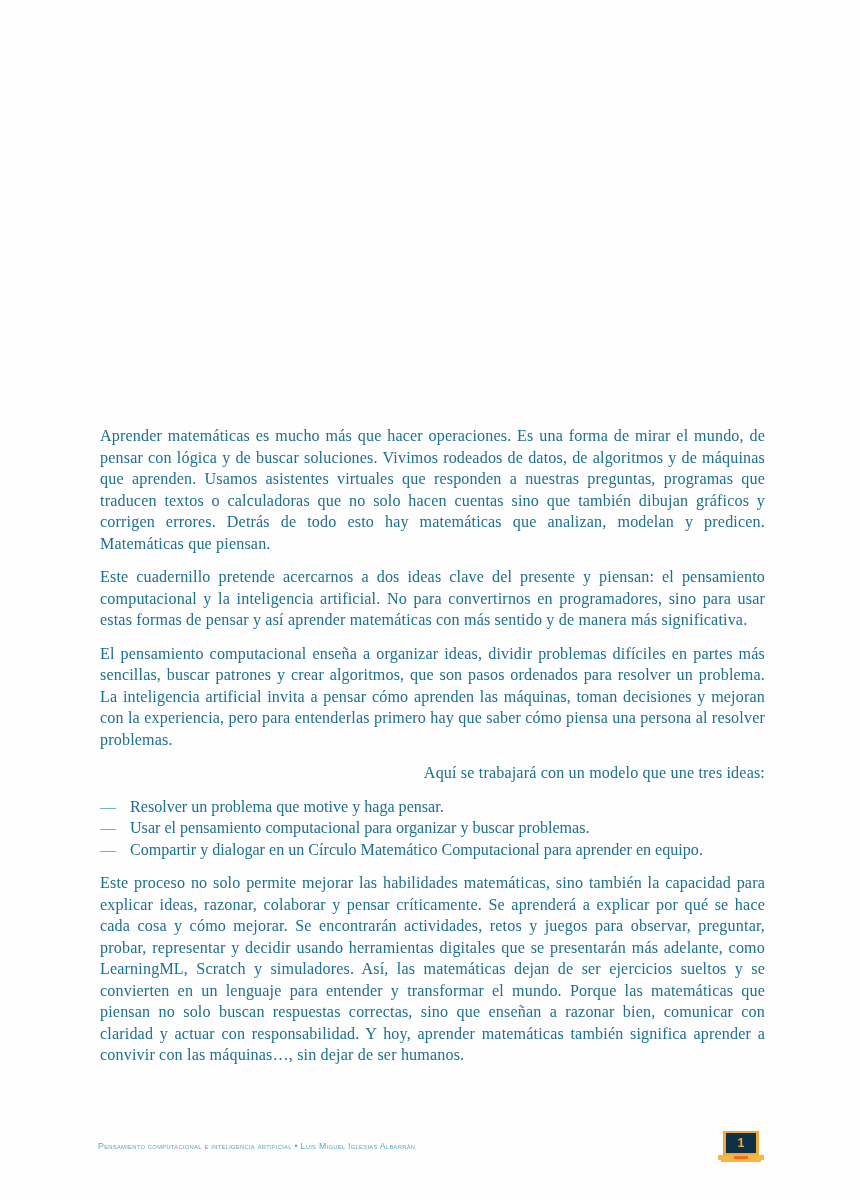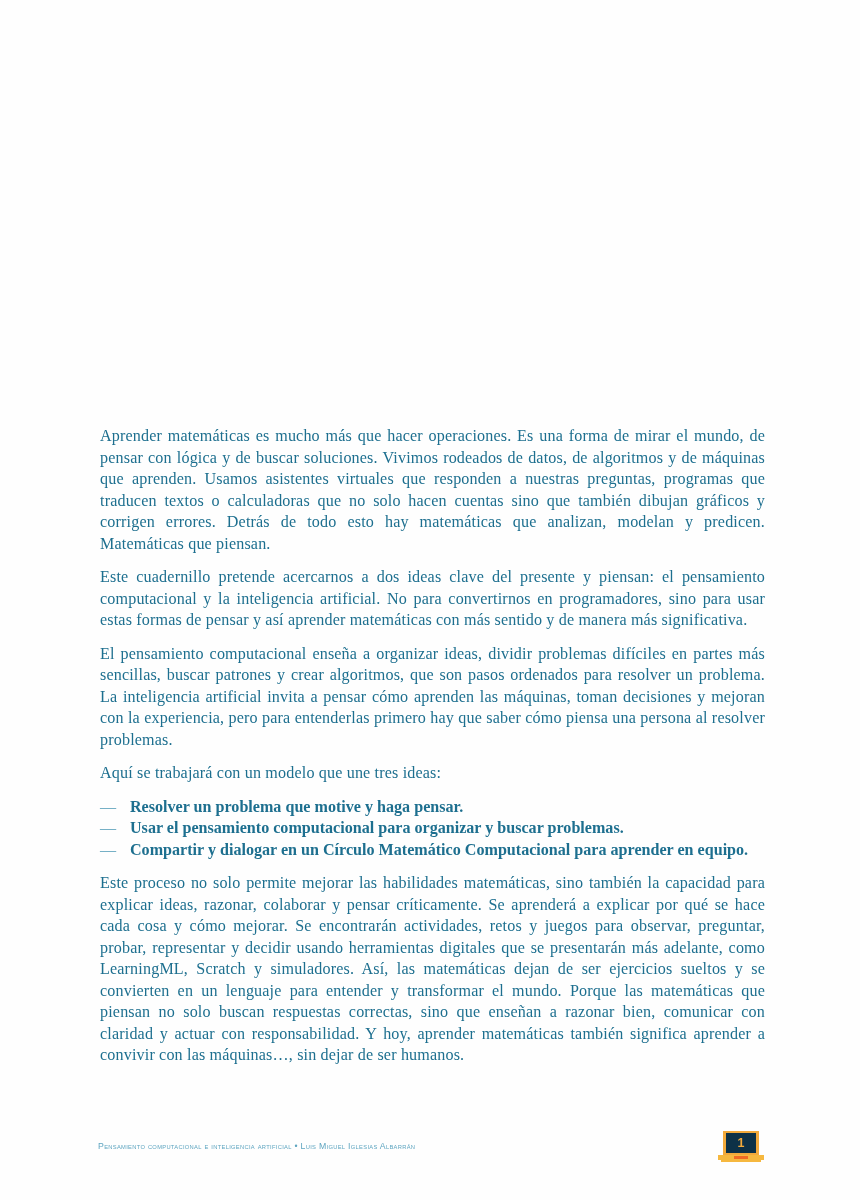--- a/index.html
+++ b/index.html
@@ -36,21 +36,21 @@
     font-size: 16.1px;
     line-height: 21.5px;
     text-align: justify;
     text-justify: inter-word;
     letter-spacing: 0.01em;
     -webkit-font-smoothing: antialiased;
   }
   .para:last-child { margin-bottom: 0; }
 
   .para.lead-in {
-    text-align: left;
+    text-align: right;
   }
 
   
   .dash-list {
     margin: 0 0 12px 0;
     padding: 0;
     list-style: none;
   }
   .dash-item {
     display: flex;
@@ -63,21 +63,20 @@
   }
   .dash-mark {
     flex: 0 0 auto;
     width: 30px;
     color: #5fa3bd;
     font-size: 16.1px;
     line-height: 21.5px;
   }
   .dash-text {
     flex: 1 1 auto;
-    font-weight: bold;
   }
 
   
   .footer {
     position: absolute;
     left: 98px;
     top: 1140px;
     width: 665px;
     height: 34px;
   }

